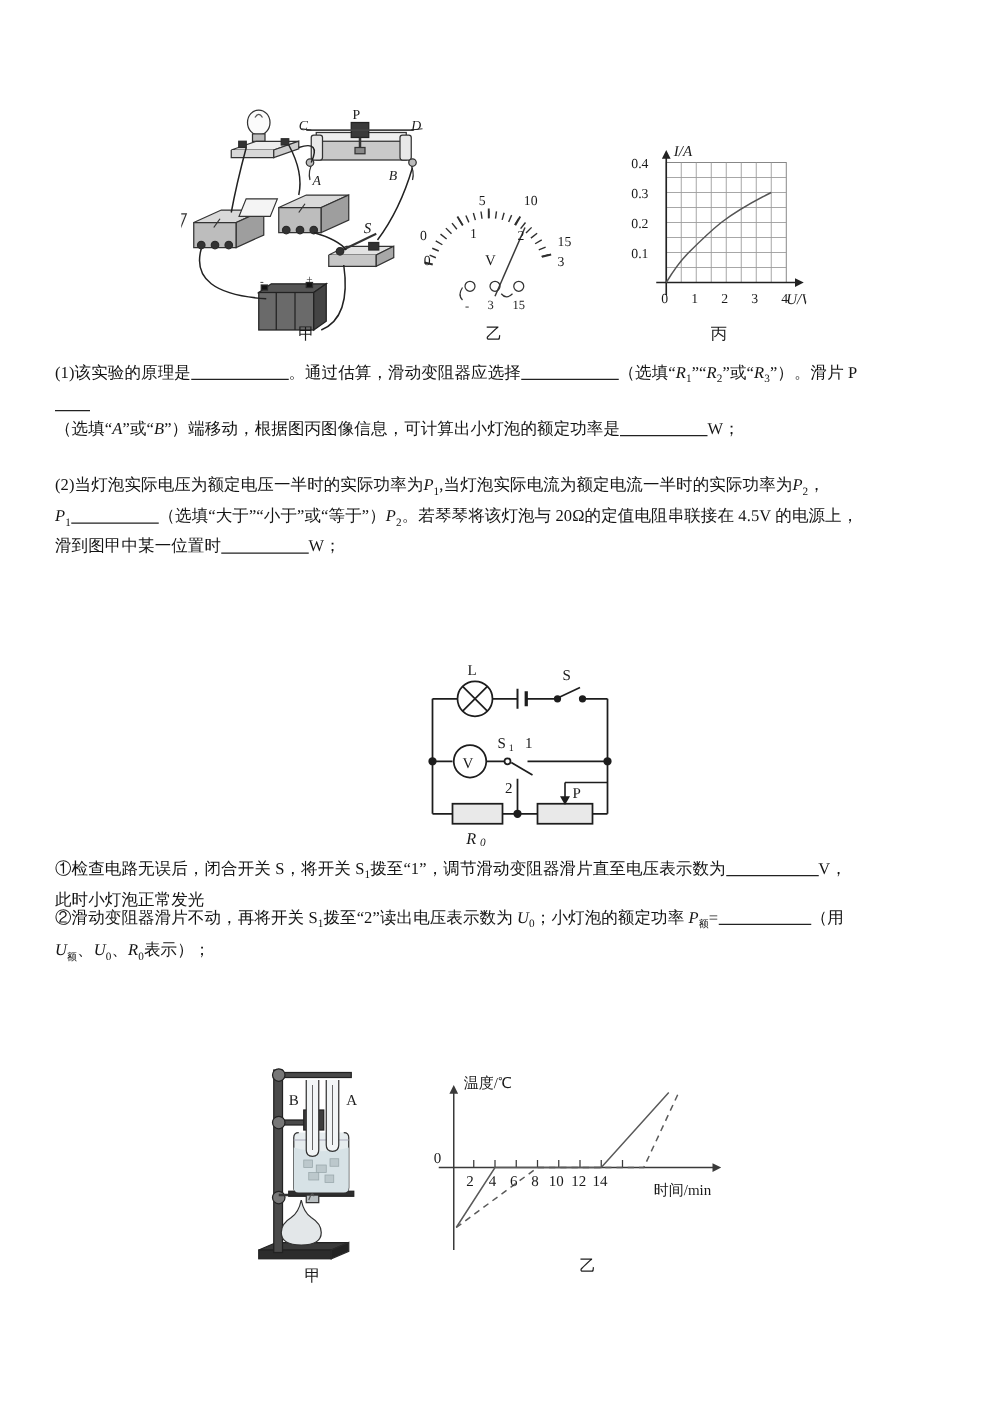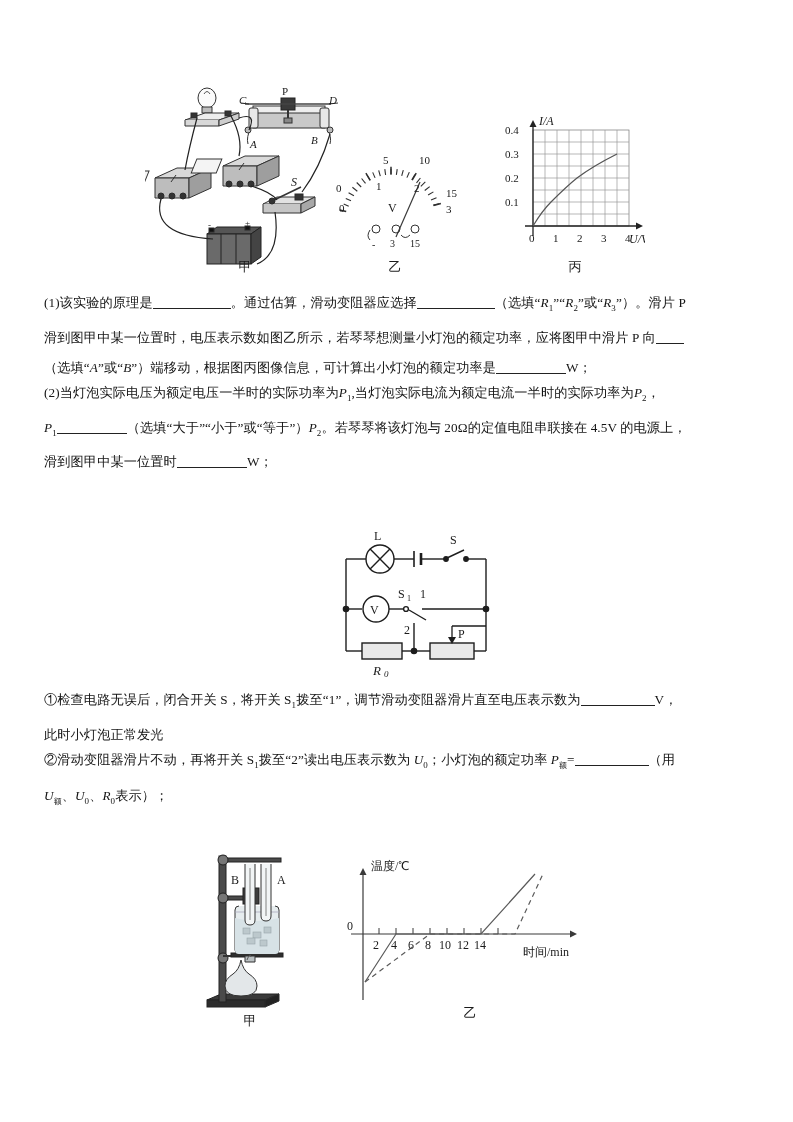--- a/index.html
+++ b/index.html
@@ -10,21 +10,21 @@
     color:#111;
     position:relative;
     overflow:hidden;
   }
   .page{position:relative;width:793px;height:1122px;}
 
   
   .qtext{
     position:absolute;
     font-size:13.2px;
-    line-height:30px;
+    line-height:20px;
     letter-spacing:.1px;
     color:#141414;
     text-align:justify;
   }
   .blank{
     display:inline-block;
     border-bottom:1px solid #222;
     vertical-align:-2px;
   }
   .ital{font-style:italic;}
@@ -251,21 +251,21 @@
       <text class="lbl" x="130" y="130" font-size="11">4</text>
 
       <text class="lbl-i" x="44" y="13" font-size="12">I/A</text>
       <text class="lbl-i" x="134" y="131" font-size="12">U/V</text>
     </svg>
   </div>
   <div class="caption" style="left:560px;top:258px;width:30px;">丙</div>
 
   <div class="qtext" style="left:44px;top:288px;width:706px;">
     <span>(1)该实验的原理是</span><span class="blank" style="width:78px;"></span><span>。通过估算，滑动变阻器应选择</span><span class="blank" style="width:78px;"></span><span>（选填“</span><span class="ital">R</span><sub>1</sub><span>”“</span><span class="ital">R</span><sub>2</sub><span>”或“</span><span class="ital">R</span><sub>3</sub><span>”）。滑片 P</span><br>
-    <span>滑到图甲中某一位置时，电压表示数如图乙所示，若琴琴想测量小灯泡的额定功率，应将图甲中滑片 P 向</span><span class="blank" style="width:28px;"></span><br>
+    <span class="blank" style="width:28px;"></span><br>
     <span>（选填“</span><span class="ital">A</span><span>”或“</span><span class="ital">B</span><span>”）端移动，根据图丙图像信息，可计算出小灯泡的额定功率是</span><span class="blank" style="width:70px;"></span><span>W；</span>
   </div>
 
   <div class="qtext" style="left:44px;top:378px;width:706px;">
     <span>(2)当灯泡实际电压为额定电压一半时的实际功率为</span><span class="ital">P</span><sub>1</sub><span>,当灯泡实际电流为额定电流一半时的实际功率为</span><span class="ital">P</span><sub>2</sub><span>，</span><br>
     <span class="ital">P</span><sub>1</sub><span class="blank" style="width:70px;"></span><span>（选填“大于”“小于”或“等于”）</span><span class="ital">P</span><sub>2</sub><span>。若琴琴将该灯泡与 20Ω的定值电阻串联接在 4.5V 的电源上，</span><br>
     <span>滑到图甲中某一位置时</span><span class="blank" style="width:70px;"></span><span>W；</span>
   </div>
 
 
@@ -326,21 +326,21 @@
       <text class="lbl-i" x="55" y="148" font-size="13">R</text>
       <text class="lbl-i" x="66" y="150" font-size="9">0</text>
     </svg>
   </div>
 
   <div class="qtext" style="left:44px;top:685px;width:706px;">
     <span>①检查电路无误后，闭合开关 S，将开关 S</span><sub>1</sub><span>拨至“1”，调节滑动变阻器滑片直至电压表示数为</span><span class="blank" style="width:74px;"></span><span>V，</span><br>
     <span>此时小灯泡正常发光</span>
   </div>
 
-  <div class="qtext" style="left:44px;top:745px;width:706px;">
+  <div class="qtext" style="left:44px;top:724px;width:706px;">
     <span>②滑动变阻器滑片不动，再将开关 S</span><sub>1</sub><span>拨至“2”读出电压表示数为 </span><span class="ital">U</span><sub>0</sub><span>；小灯泡的额定功率 </span><span class="ital">P</span><sub class="small-sub">额</sub><span>=</span><span class="blank" style="width:74px;"></span><span>（用 </span><br>
     <span class="ital">U</span><sub class="small-sub">额</sub><span>、</span><span class="ital">U</span><sub>0</sub><span>、</span><span class="ital">R</span><sub>0</sub><span>表示）；</span>
   </div>
 
 
   <div class="fig" style="left:185px;top:848px;">
     <svg width="125" height="170" viewBox="0 0 125 170">
       <g stroke="#2a2a2a" fill="none" stroke-width="1">
 
         <path d="M22 152 l14 -6 l58 0 l-14 6 z" fill="#3a3a3a" stroke="#222"></path>

